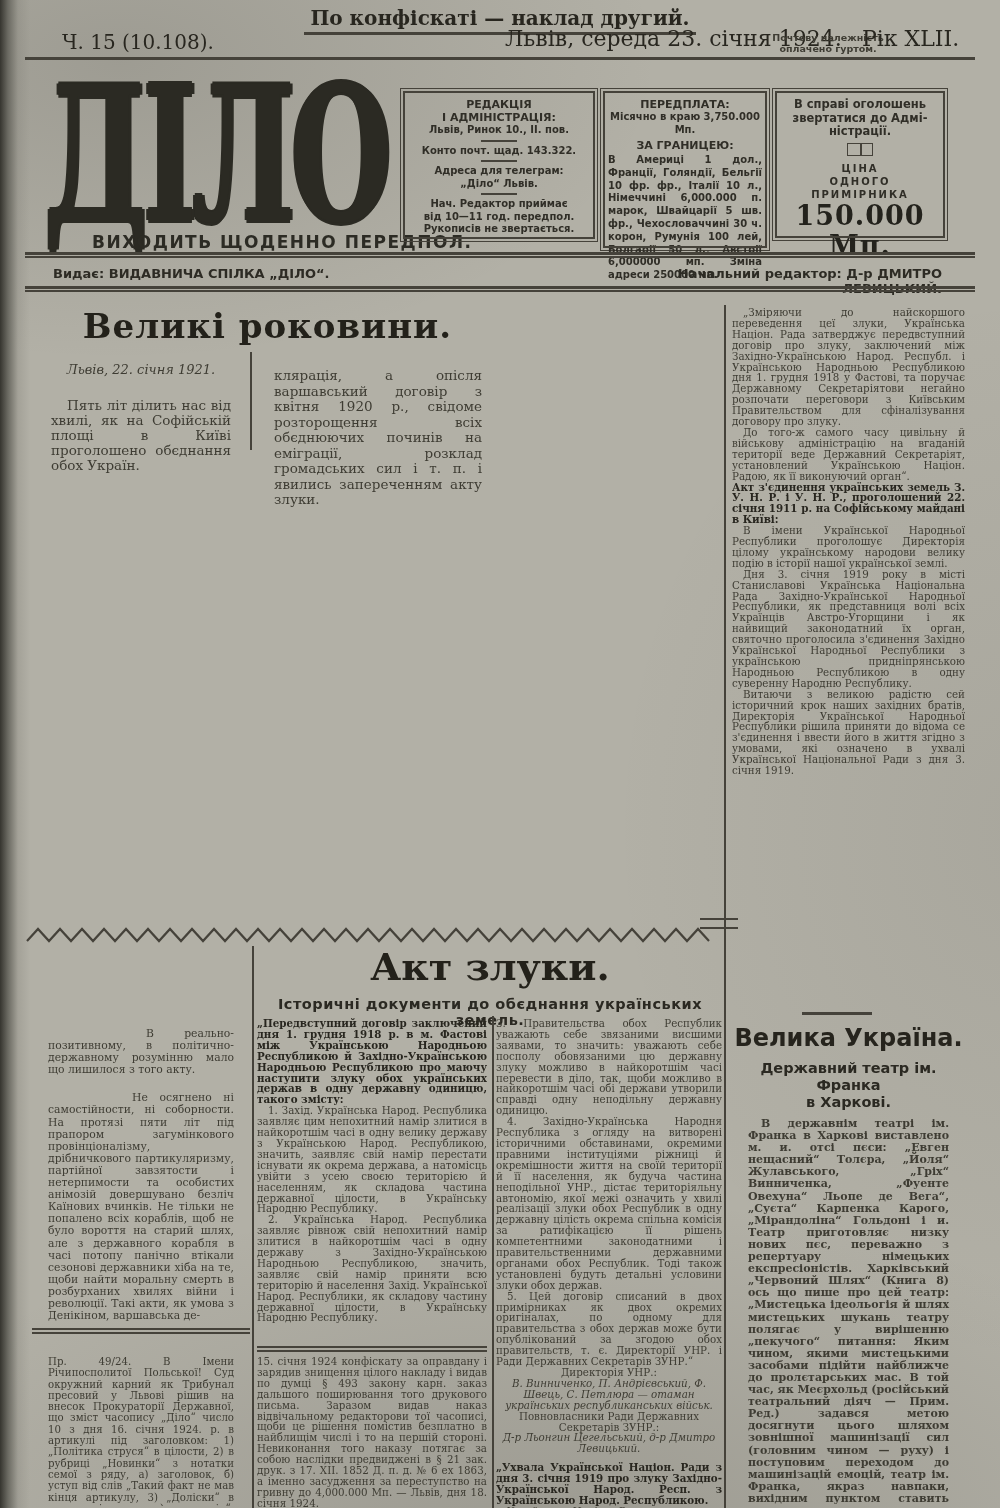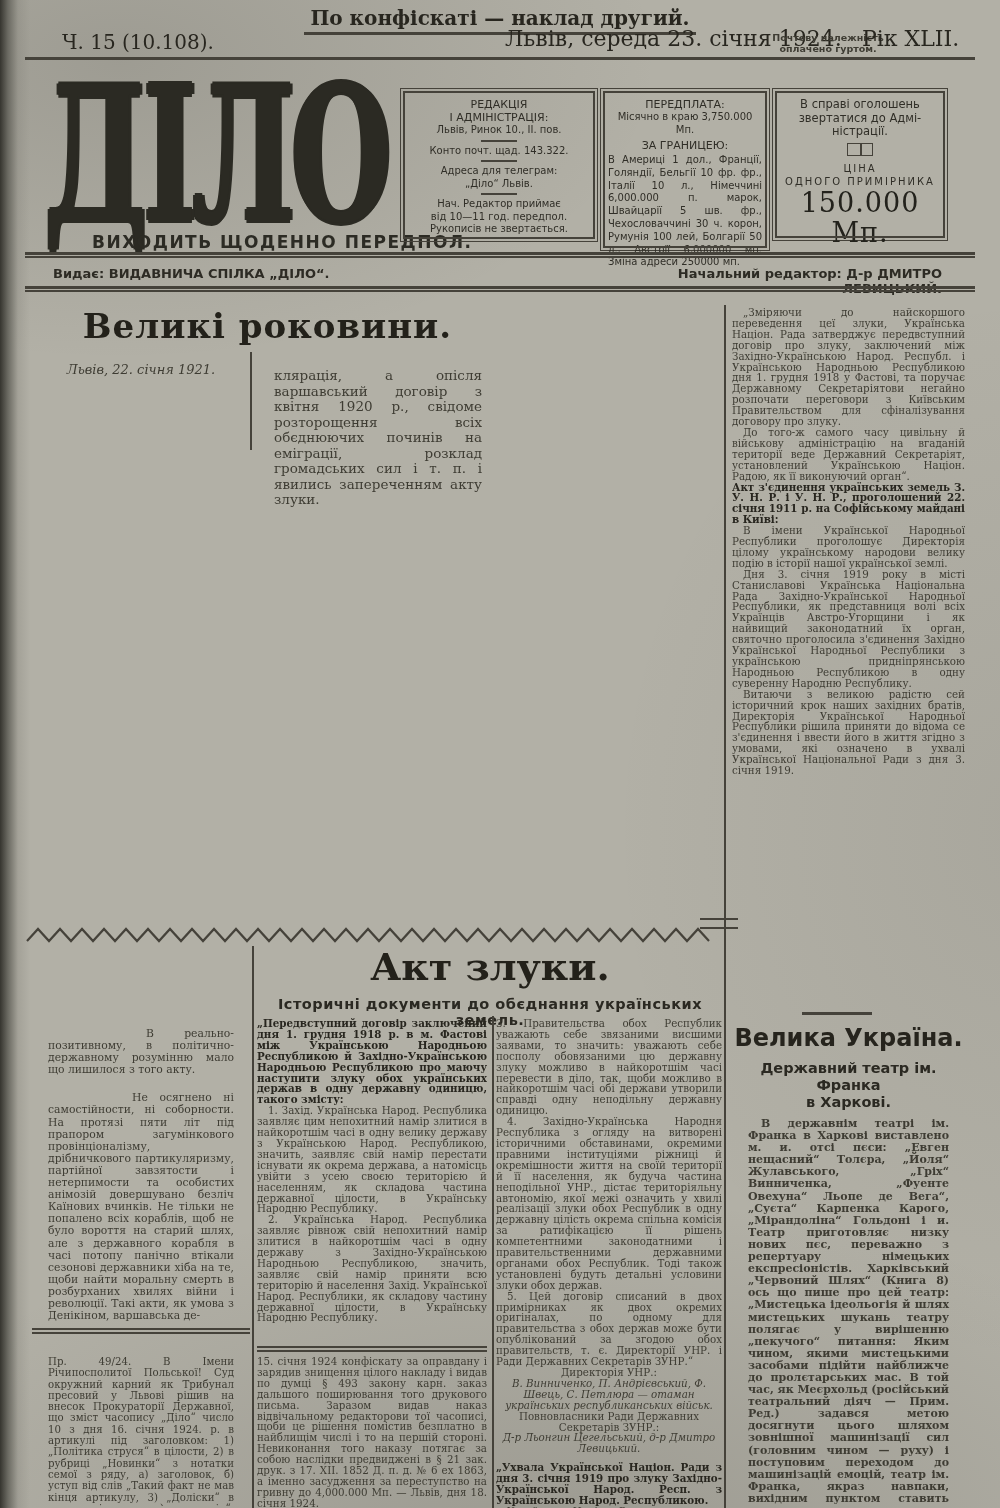--- a/index.html
+++ b/index.html
@@ -36,21 +36,21 @@
   .issue-no{left:62px;top:30px;font-size:20px;color:var(--ink-dk);}
   .date-line{left:505px;top:26px;font-size:22px;color:var(--ink-dk);}
   .postage{left:754px;top:32px;width:148px;font-size:9.5px;line-height:11px;font-weight:bold;text-align:center;}
   .year{left:862px;top:26px;font-size:22px;color:var(--ink-dk);}
   
   .brand{left:44px;top:74px;font-weight:bold;font-size:188px;line-height:160px;
     letter-spacing:-8px;transform:scaleX(.62);transform-origin:0 0;color:#2b2a23;
     text-shadow:4px 0 currentColor,-3px 0 currentColor,0 3px currentColor,0 -2px currentColor;}
   .tagline{left:92px;top:232px;font-weight:bold;font-size:17px;letter-spacing:1.5px;color:#2c2b24;}
   .mbox{position:absolute;border:1px solid var(--rule);padding:9px 7px 6px;text-align:center;
-    font-family:"DejaVu Sans",sans-serif;font-weight:normal;color:#302e27;}
+    font-family:"DejaVu Sans",sans-serif;font-weight:bold;color:#302e27;}
   .mbox::before{content:"";position:absolute;inset:2px;border:2px solid var(--rule);pointer-events:none;}
   .sep{width:36px;height:2px;background:var(--rule);margin:3px auto;}
   .office-box{left:400px;top:88px;width:182px;height:137px;font-size:10px;line-height:12.5px;}
   .office-title{font-size:11px;line-height:13px;}
   .subsc-box{left:600px;top:88px;width:154px;height:146px;font-size:10px;line-height:12.5px;}
   .subsc-body{text-align:justify;font-size:10px;line-height:12.8px;margin-top:2px;}
   .ads-box{left:772px;top:88px;width:160px;height:136px;font-size:11.5px;line-height:13.5px;}
   .ornament{display:inline-block;width:24px;height:11px;border:1.5px solid var(--rule);
     position:relative;margin:4px auto 3px;}
   .ornament::before{content:"";position:absolute;left:50%;top:0;bottom:0;width:1.5px;background:var(--rule);}
@@ -155,20 +155,23 @@
   <div class="hr" style="left:25px;top:252px;width:950px;height:2.5px;"></div>
   <div class="hr" style="left:25px;top:256px;width:950px;height:2px;"></div>
 
   <div class="abs imprint-l">Видає: ВИДАВНИЧА СПІЛКА „ДІЛО“.</div>
   <div class="abs imprint-r">Начальний редактор: Д-р ДМИТРО ЛЕВИЦЬКИЙ.</div>
   <div class="hr" style="left:25px;top:286px;width:950px;height:2.5px;"></div>
   <div class="hr" style="left:25px;top:290px;width:950px;height:1.5px;"></div>
 
   <div class="abs lead-title">Великі роковини.</div>
   <div class="abs lead-dateline">Львів, 22. січня 1921.</div>
+  <div class="abs lead-col1 just">
+    <p>Пять літ ділить нас від хвилі, як на Софійській площі в Київі проголошено обєднання обох Україн.</p>
+  </div>
   <div class="abs lead-col2 just">
     <p>клярація, а опісля варшавський договір з квітня 1920 р., свідоме розторощення всіх обєднюючих починів на еміграції, розклад громадських сил і т. п. і явились запереченням акту злуки.</p>
   </div>
   <div class="vline" style="left:250px;top:352px;height:98px;"></div>
 
   <div class="vline" style="left:724px;top:305px;height:1203px;"></div>
 
   <div class="abs rcol dense just">
     <p>„Зміряючи до найскоршого переведення цеї злуки, Українська Націон. Рада затверджує передвступний договір про злуку, заключений між Західно-Українською Народ. Республ. і Українською Народньою Республикою дня 1. грудня 1918 у Фастові, та поручає Державному Секретаріятови негайно розпочати переговори з Київським Правительством для сфіналізування договору про злуку.</p>
     <p>До того-ж самого часу цивільну й військову адміністрацію на вгаданій території веде Державний Секретаріят, установлений Українською Націон. Радою, як її виконуючий орган“.</p>

